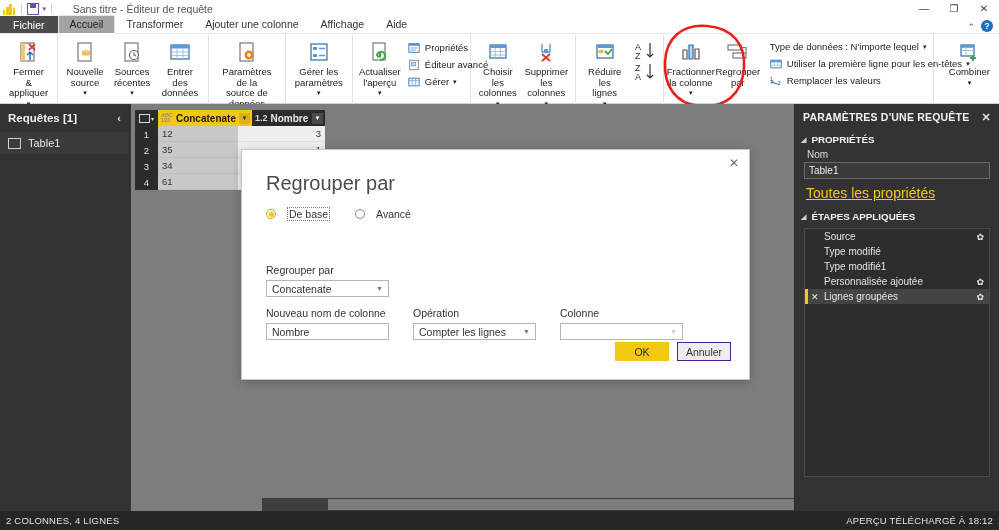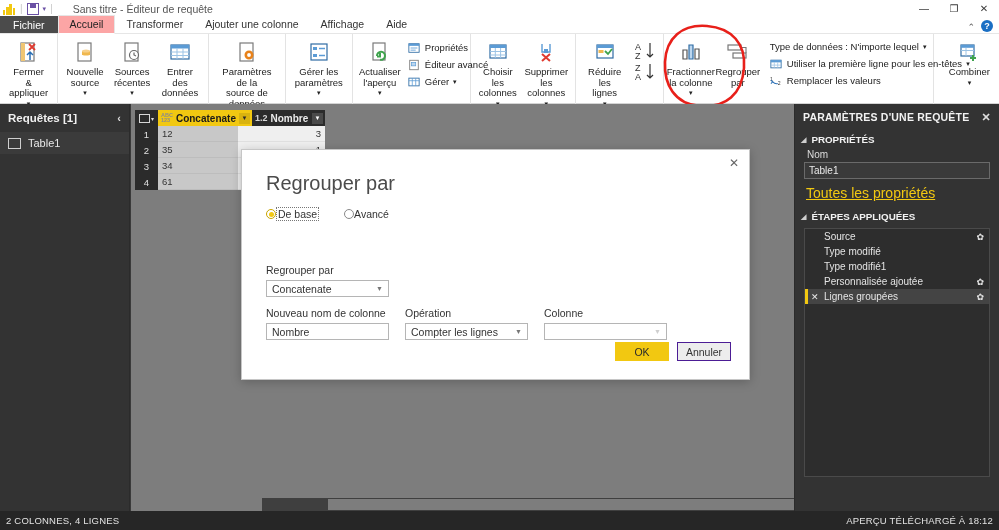--- a/index.html
+++ b/index.html
@@ -45,21 +45,21 @@
         color:#3a3a3a; font-size: 10px; }
 
   
   .tabstrip {
     position:absolute; top:17px; left:0; width:999px; height:17px;
     background:#ffffff; display:flex; align-items:flex-end; font-size:10.5px;
     border-bottom: 1px solid #e6e6e6;
   }
   .tab { padding: 2px 11px 3px 11px; color:#333; line-height: 12px; white-space:nowrap; }
   .tab.file { background:#4b4b4b; color:#fff; padding: 3px 13px; height:17px; display:flex; align-items:center;}
-  .tab.active { background:#fca5a5; color:#222; border:1px solid #e6e6e6; border-bottom:1px solid #fff;
+  .tab.active { background:#a3a3a3; color:#222; border:1px solid #e6e6e6; border-bottom:1px solid #fff;
                 position:relative; top:1px; }
   .help-dot {
     position:absolute; right:6px; top:20px; width:12px; height:12px; border-radius:50%;
     background:#1a6fc4; color:#fff; font-size:9px; font-weight:bold; display:flex;
     align-items:center; justify-content:center;
   }
   .collapse-chev { position:absolute; right:24px; top:22px; font-size:9px; color:#555; }
 
   
   .ribbon {
@@ -161,36 +161,36 @@
   
   .modal {
     position:absolute; left:241px; top:149px; width:509px; height:231px;
     background:#ffffff; border:1px solid #c6c6c6;
     box-shadow: 0 2px 10px rgba(0,0,0,.22);
   }
   .modal-close { position:absolute; right:6px; top:4px; font-size:12px; color:#666;
                  width:18px; height:18px; display:flex; align-items:center; justify-content:center; }
   .modal-title { position:absolute; left:24px; top:22px; font-size:20px; color:#4b4b4b; font-weight:normal; }
   .radios { position:absolute; left:24px; top:57px; display:flex; gap:25px; align-items:center; }
-  .radio { display:flex; align-items:center; gap:0; font-size:10.5px; color:#333; }
+  .radio { display:flex; align-items:center; gap:11px; font-size:10.5px; color:#333; }
   .rdot { width:10px; height:10px; border-radius:50%; border:1px solid #8a8a8a; background:#fff;
           display:flex; align-items:center; justify-content:center; }
   .rdot.on { border-color:#c9a400; }
   .rdot.on::after { content:""; width:5px; height:5px; border-radius:50%; background:#F2C811; }
   .radio.focused .rlbl { border:1px dotted #777; padding:0 1px; }
   .modal-desc { position:absolute; left:24px; top:82px; font-size:10.5px; color:#333; }
   .fld-label { font-size:10.5px; color:#333; margin-bottom:4px; }
   .fld-input { height:17px; border:1px solid #b5b5b5; background:#fff; font-size:10.5px;
                color:#333; display:flex; align-items:center; padding:0 5px; }
   .fld-input.combo { justify-content:space-between; }
   .fld-input .cv { font-size:7px; color:#777; }
   .fld-input.disabled { background:#fff; color:#bdbdbd; }
   .fld-input.disabled .cv { color:#cfcfcf; }
   .grp-by { position:absolute; left:24px; top:114px; width:123px; }
-  .row3 { position:absolute; left:24px; top:157px; display:flex; gap:16px; }
+  .row3 { position:absolute; left:24px; top:157px; display:flex; gap:24px; }
   .f-new { width:123px; }
   .f-op { width:123px; }
   .f-col { width:123px; }
   .modal-btns { position:absolute; right:18px; bottom:18px; display:flex; gap:8px; }
   .btn { height:19px; min-width:54px; display:flex; align-items:center; justify-content:center;
          font-size:10.5px; }
   .btn.ok { background:#F2C811; color:#2a2a2a; }
   .btn.cancel { background:#ededed; border:1px solid #4c1d95; color:#333; }
 
   

